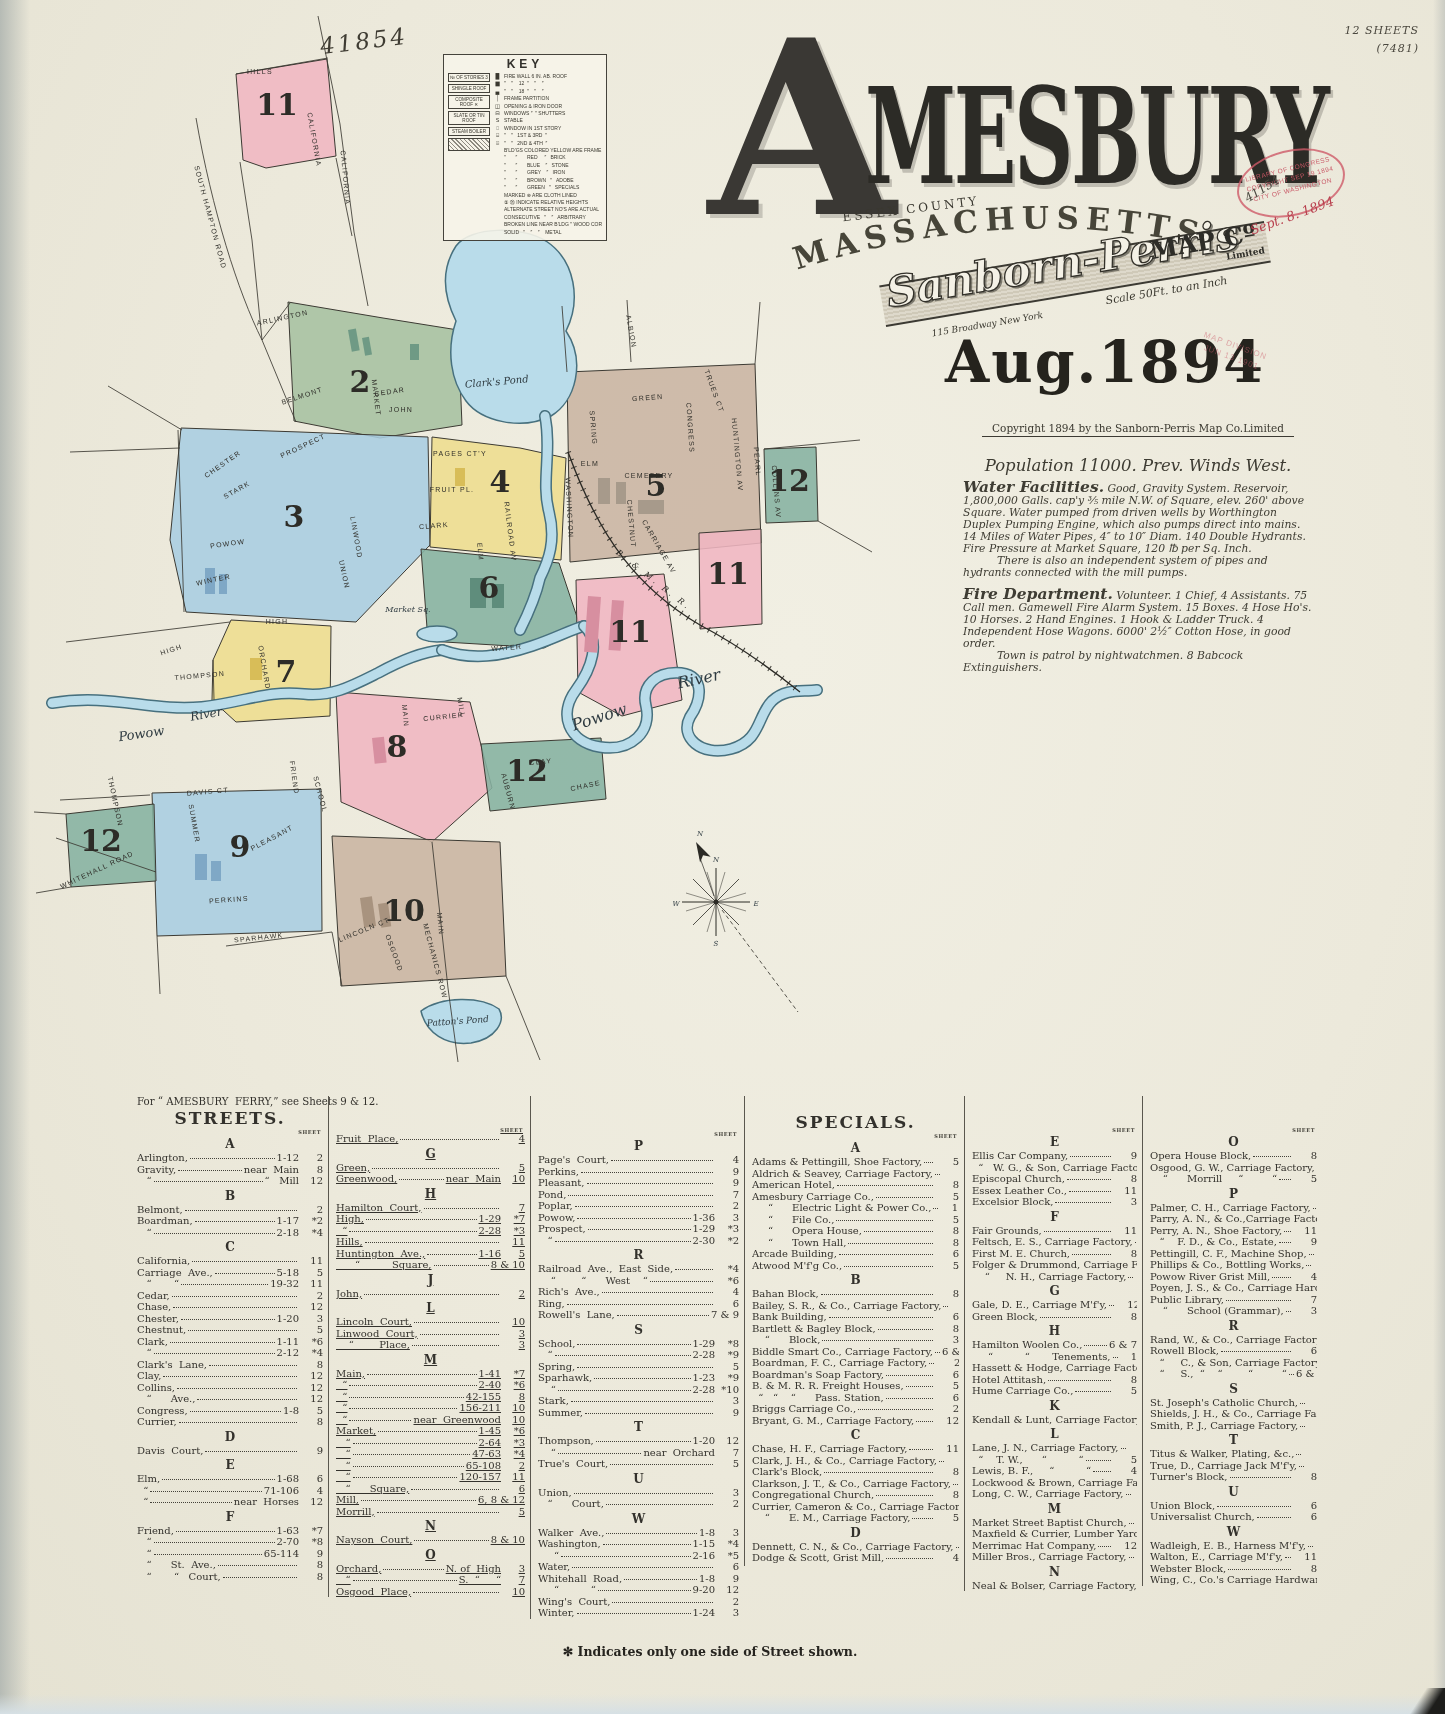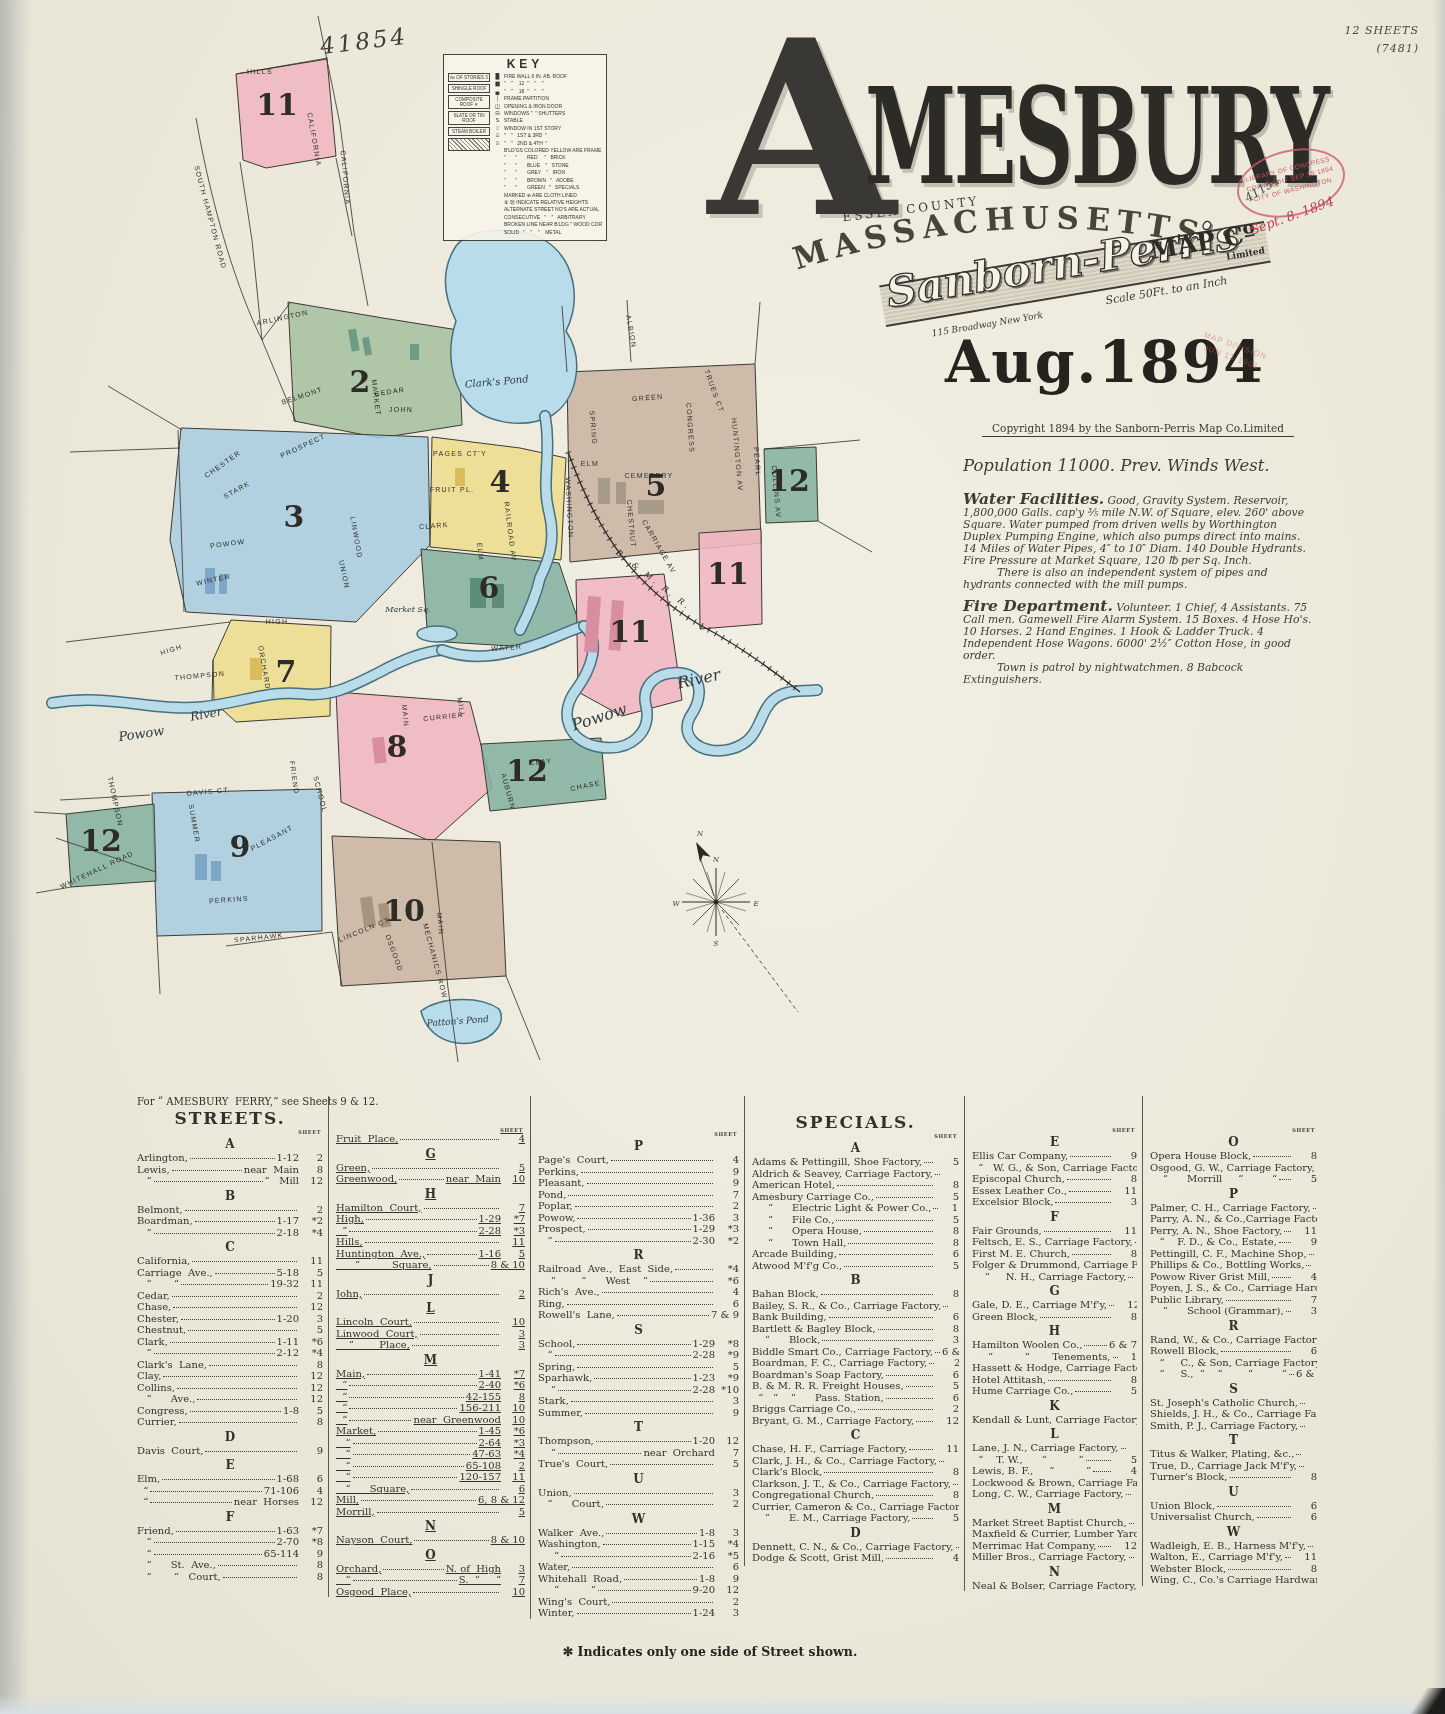--- a/index.html
+++ b/index.html
@@ -64,21 +64,21 @@
   .stamp-oval{position:absolute;left:1236px;top:150px;width:110px;height:66px;border:2.5px solid rgba(206,90,104,.8);
     border-radius:50%;transform:rotate(-14deg);color:rgba(200,85,100,.95);font-size:6.5px;text-align:center;
     padding-top:12px;box-sizing:border-box;line-height:1.6;font-family:"Liberation Sans",sans-serif;letter-spacing:.5px;}
   .stamp-hand-id{position:absolute;left:1243px;top:182px;color:#4a4840;font-style:italic;font-size:12px;transform:rotate(-32deg);}
   .stamp-hand-date{position:absolute;left:1248px;top:208px;color:#b8404e;font-style:italic;font-size:13px;transform:rotate(-20deg);white-space:nowrap;}
   .stamp-faint{position:absolute;left:1200px;top:340px;transform:rotate(20deg);color:rgba(205,95,110,.5);font-size:8px;
     text-align:center;line-height:1.5;font-family:"Liberation Sans",sans-serif;letter-spacing:1px;}
 
   
   .stats{position:absolute;left:963px;top:456px;width:350px;font-style:italic;color:#3e3c33;}
-  .stats .pop{font-size:16.5px;margin-bottom:18px;}
+  .stats .pop{text-align:center;font-size:16.5px;margin-bottom:6px;}
   .stats .para{font-size:10.8px;line-height:12px;}
   .stats .head{font-size:15.5px;font-weight:bold;}
   .stats .indent{text-indent:34px;}
   .stats .fire{margin-top:9px;}
 
   
   .index-title{position:absolute;left:520px;top:1072px;width:300px;text-align:center;font-size:43px;font-weight:bold;
     letter-spacing:16px;color:#211f1b;}
   .index-wrap{position:absolute;left:130px;top:1096px;width:1192px;display:flex;align-items:flex-start;}
   .idx-col{box-sizing:border-box;padding:0 5px 0 7px;border-left:1px solid #5a574e;min-height:470px;}
@@ -384,21 +384,21 @@
   </div>
 
   <div class="index-wrap">
     <div class="idx-col c1 first">
       <div class="idx-ferry">For “ AMESBURY  FERRY,” see Sheets 9 &amp; 12.</div>
       <div class="idx-main-head">STREETS.</div>
       <div class="idx-sheetlbl">SHEET</div>
       <div>
           <div class="idx-letter">A</div>
           <div class="idx-row"><span class="idx-name">Arlington,</span><span class="idx-dots"></span><span class="idx-range">1-12</span><span class="idx-sheet">2</span></div>
-          <div class="idx-row"><span class="idx-name">Lewis,</span><span class="idx-dots"></span><span class="idx-range">near  Main</span><span class="idx-sheet">8</span></div>
+          <div class="idx-row"><span class="idx-name">Gravity,</span><span class="idx-dots"></span><span class="idx-range">near  Main</span><span class="idx-sheet">8</span></div>
           <div class="idx-row"><span class="idx-name">   “</span><span class="idx-dots"></span><span class="idx-range">“   Mill</span><span class="idx-sheet">12</span></div>
           <div class="idx-letter">B</div>
           <div class="idx-row"><span class="idx-name">Belmont,</span><span class="idx-dots"></span><span class="idx-range"></span><span class="idx-sheet">2</span></div>
           <div class="idx-row"><span class="idx-name">Boardman,</span><span class="idx-dots"></span><span class="idx-range">1-17</span><span class="idx-sheet">*2</span></div>
           <div class="idx-row"><span class="idx-name">   “</span><span class="idx-dots"></span><span class="idx-range">2-18</span><span class="idx-sheet">*4</span></div>
           <div class="idx-letter">C</div>
           <div class="idx-row"><span class="idx-name">California,</span><span class="idx-dots"></span><span class="idx-range"></span><span class="idx-sheet">11</span></div>
           <div class="idx-row"><span class="idx-name">Carriage  Ave.,</span><span class="idx-dots"></span><span class="idx-range">5-18</span><span class="idx-sheet">5</span></div>
           <div class="idx-row"><span class="idx-name">   “       “</span><span class="idx-dots"></span><span class="idx-range">19-32</span><span class="idx-sheet">11</span></div>
           <div class="idx-row"><span class="idx-name">Cedar,</span><span class="idx-dots"></span><span class="idx-range"></span><span class="idx-sheet">2</span></div>

